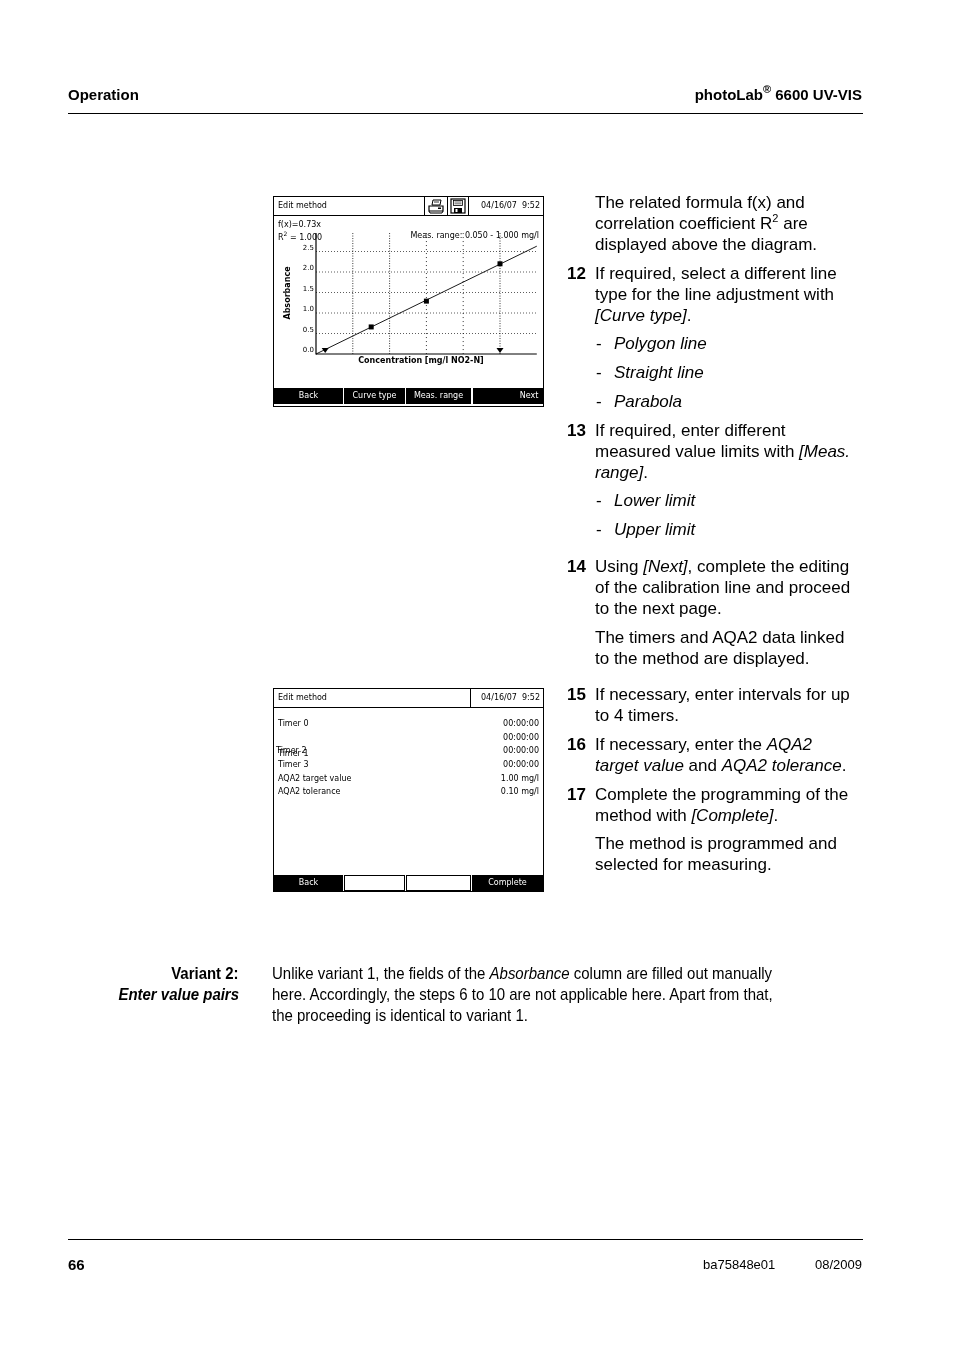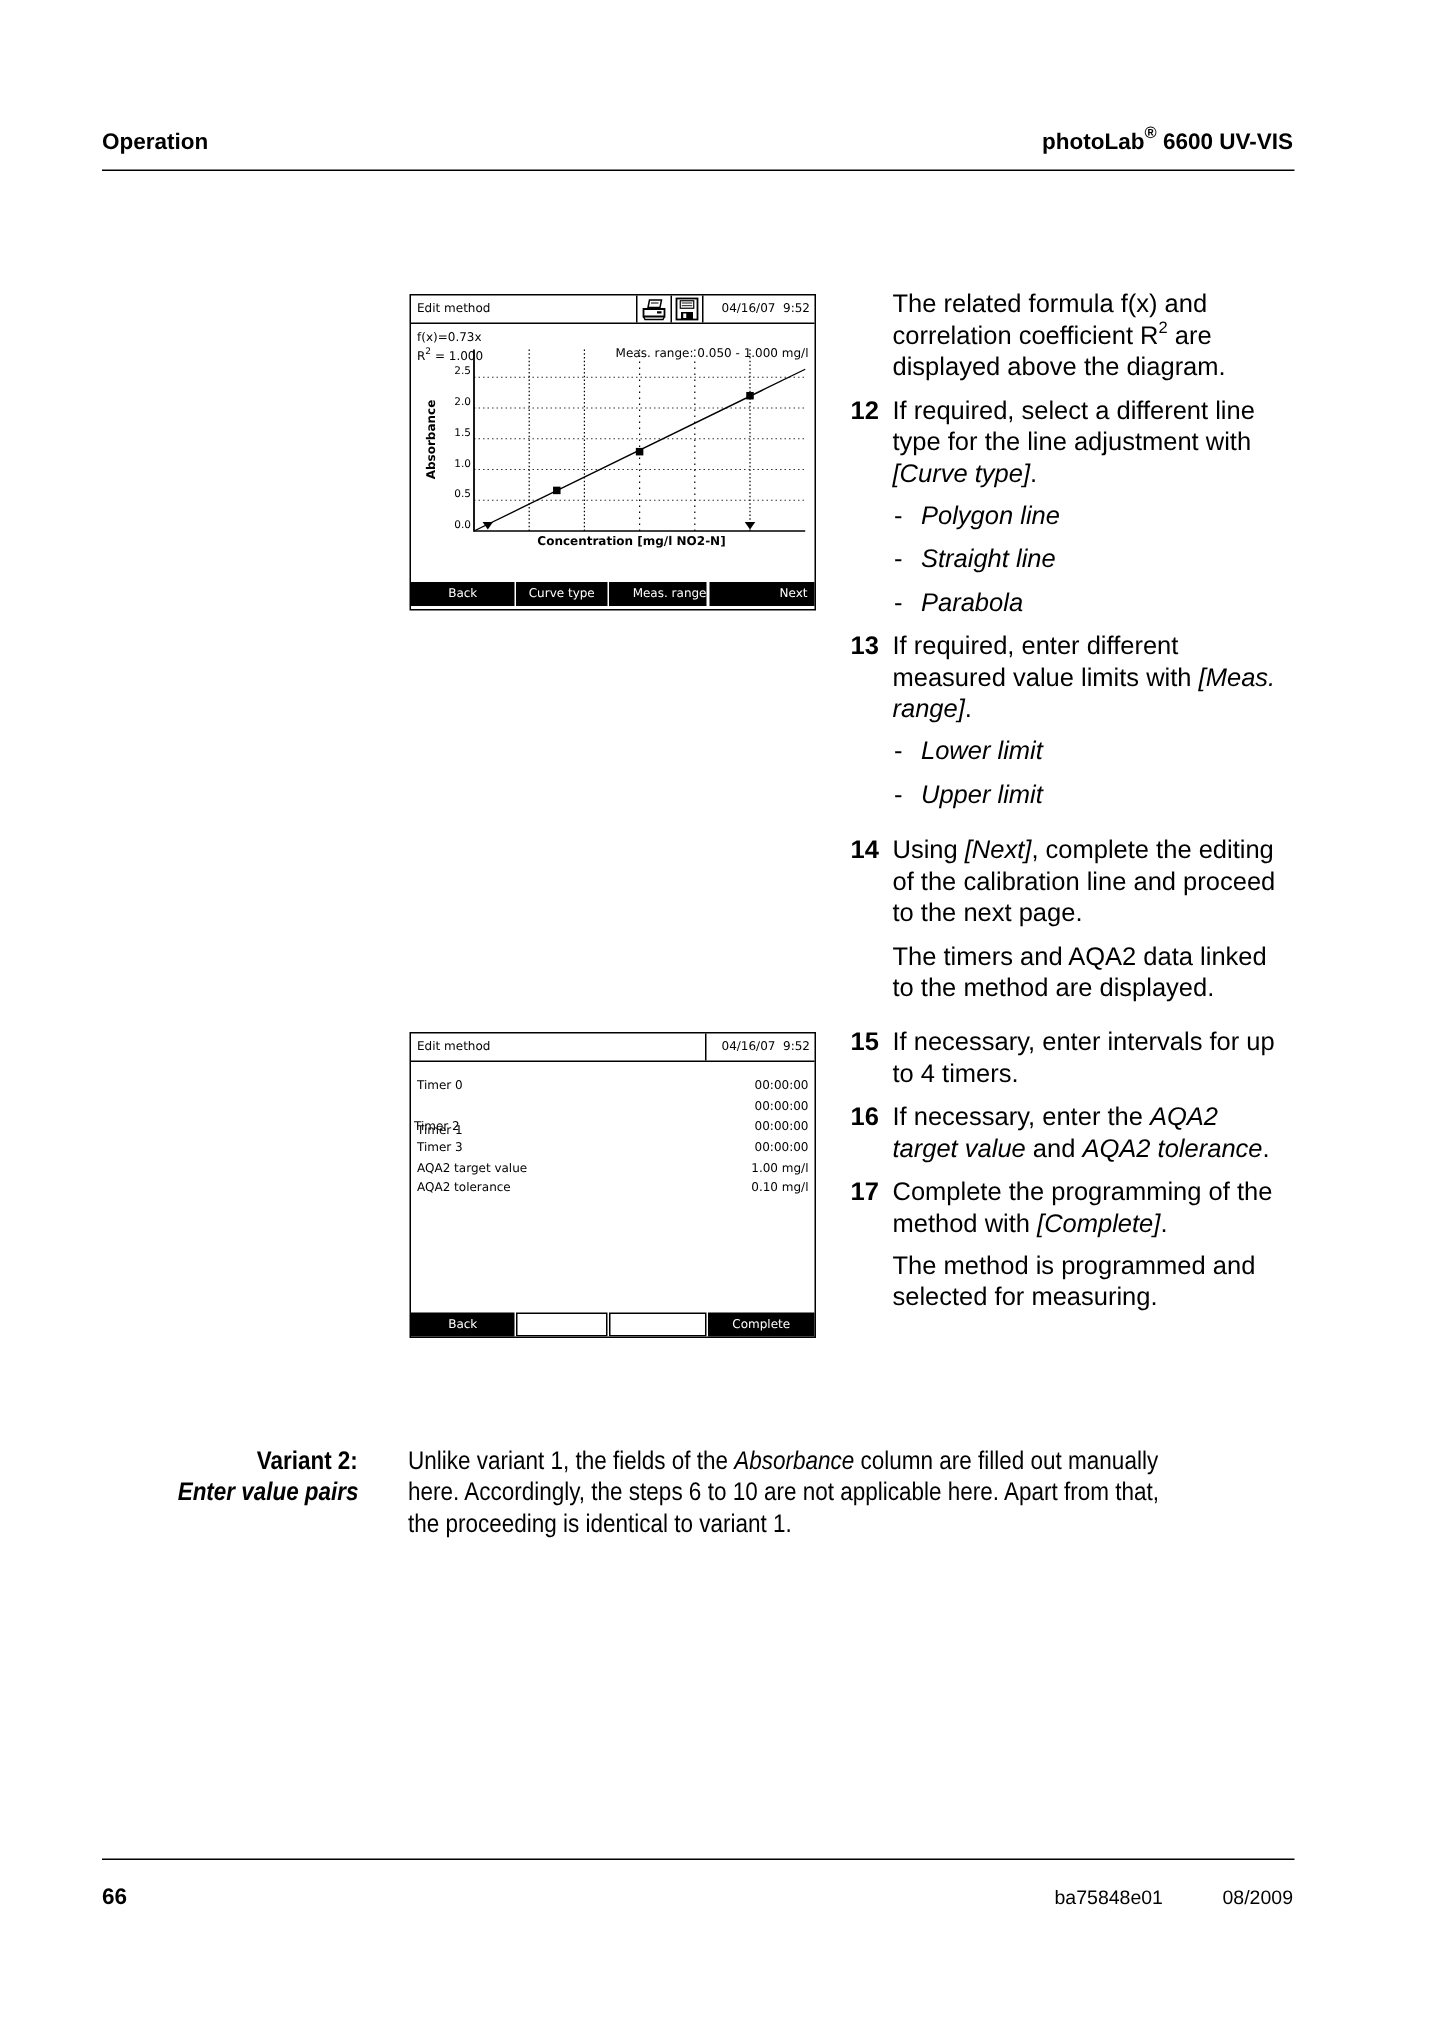--- a/index.html
+++ b/index.html
@@ -98,21 +98,21 @@
       <rect x="223.5" y="47.3" width="5" height="5" fill="#000"></rect>
       <line x1="42" y1="140" x2="262.79999999999995" y2="32.17" stroke="#000" stroke-width="0.9"></line>
       <path d="M47.7 134 L54.7 134 L51.2 139 Z" fill="#000"></path>
       <path d="M222.5 134 L229.5 134 L226 139 Z" fill="#000"></path>
       <text x="147" y="149" text-anchor="middle" font-size="8" font-weight="bold" font-family="DejaVu Sans, sans-serif" fill="#000">Concentration [mg/l NO2-N]</text>
       <text x="0" y="0" text-anchor="middle" font-size="8" font-weight="bold" font-family="DejaVu Sans, sans-serif" fill="#000" transform="translate(16,79) rotate(-90)">Absorbance</text>
     </svg>
 
   <div class="softkey" style="left:0px; top:191px; width:69px;">Back</div>
   <div class="softkey" style="left:70px; top:191px; width:61px;">Curve type</div>
-  <div class="softkey" style="left:132px; top:191px; width:65px;text-align:right;">Meas. range</div>
+  <div class="softkey" style="left:132px; top:191px; width:65px;">Meas. range</div>
   <div class="softkey" style="left:199px; top:191px; width:70px;padding-left:42px;">Next</div>
 </div>
 
 <div class="screen" style="left:273px; top:688px; width:271px; height:204px;">
   <div class="scr-head">
     <span class="scr-title">Edit method</span>
     <span class="scr-sep" style="left:196px;"></span>
     <span class="scr-date">04/16/07  9:52</span>
   </div>
 

